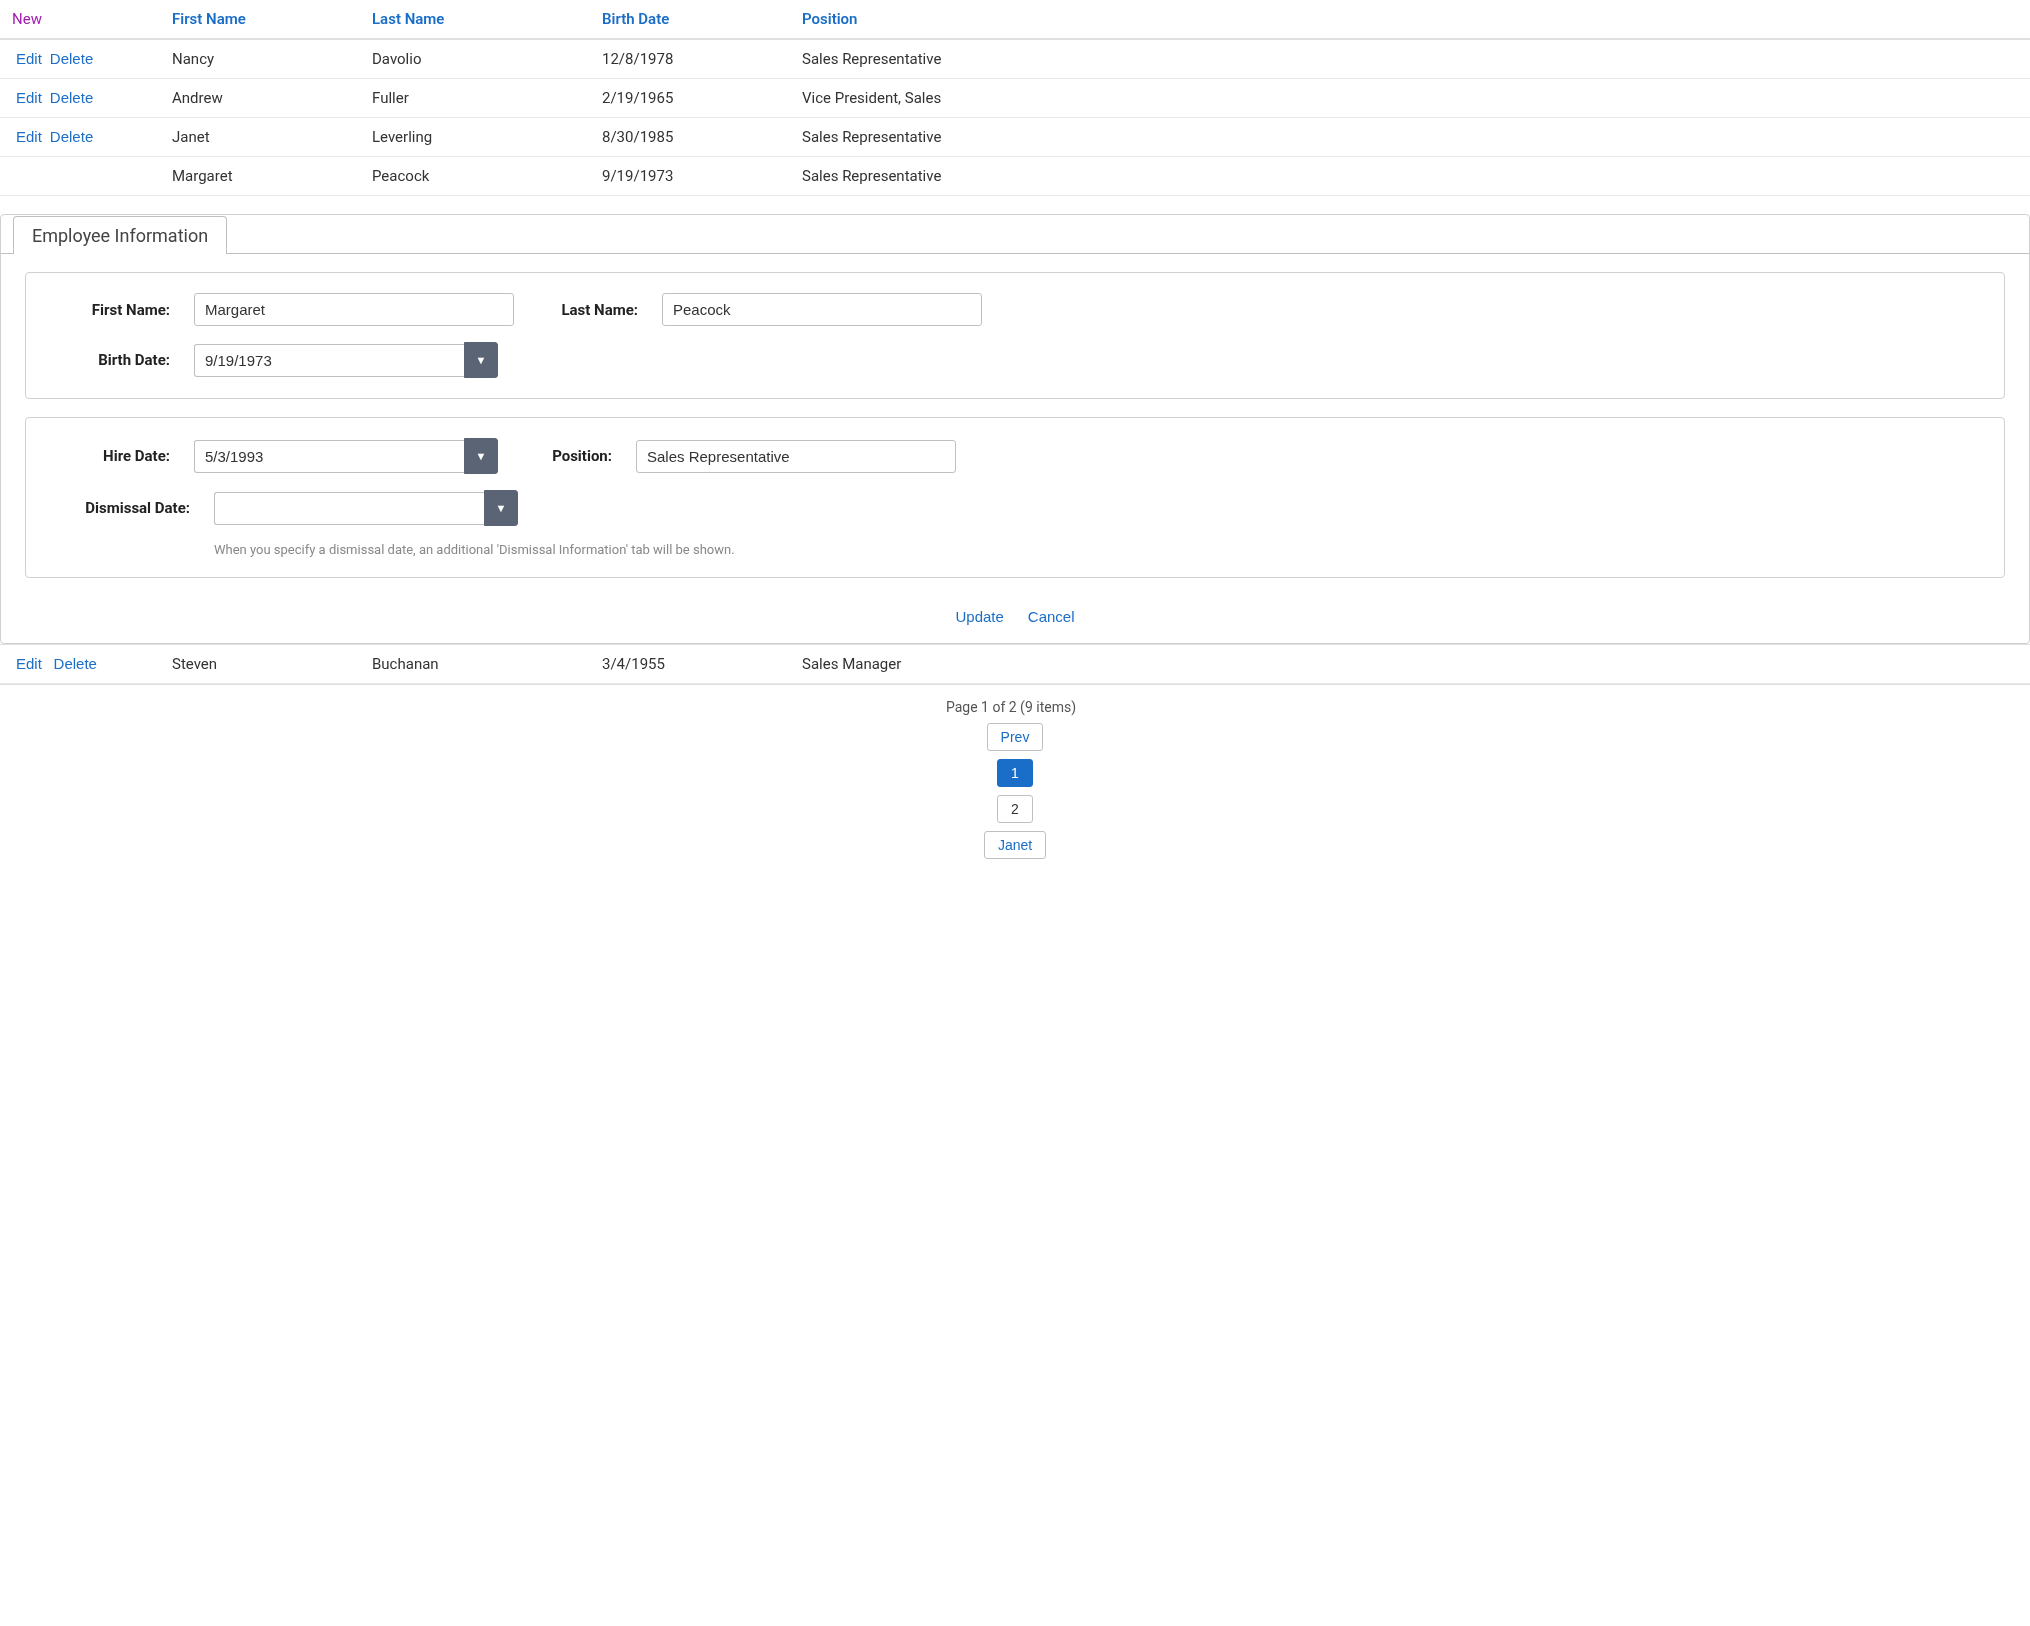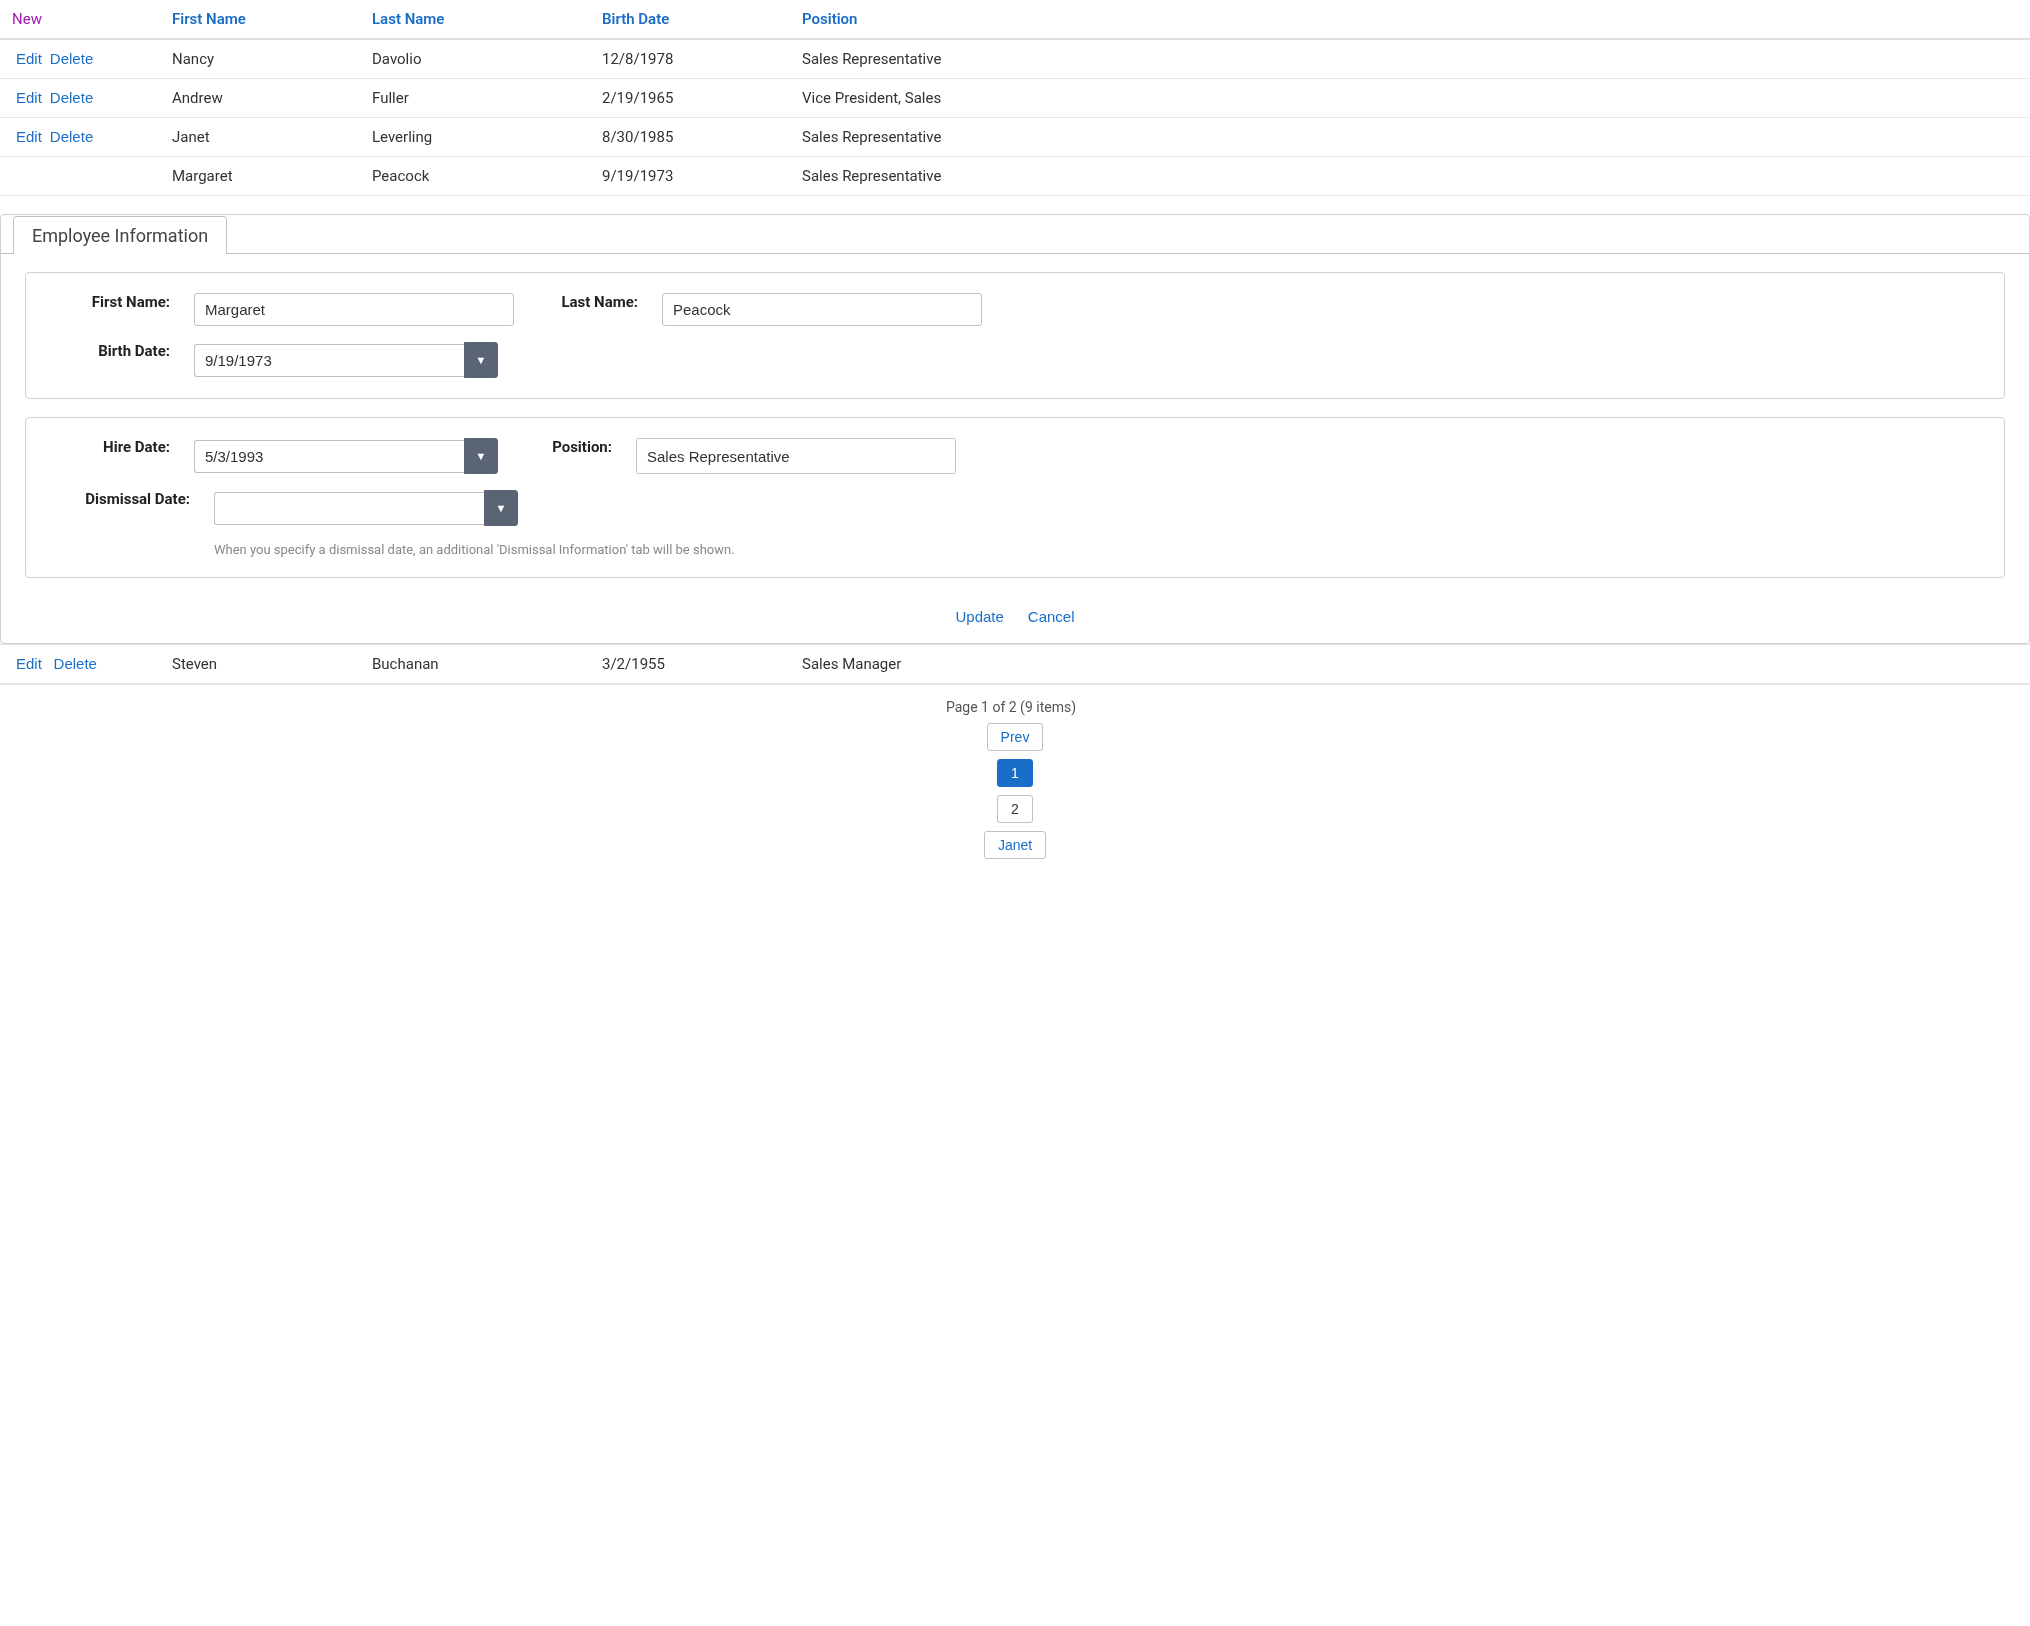--- a/index.html
+++ b/index.html
@@ -70,20 +70,21 @@
 
     
     .form-panel {
       border: 1px solid #d0d0d0;
       border-radius: 4px;
       margin: 18px 24px;
       padding: 20px 24px;
     }
     .form-row {
       display: flex;
+      align-items: center;
       margin-bottom: 16px;
       gap: 24px;
     }
     .form-row:last-child { margin-bottom: 0; }
     .field-label {
       font-weight: 700;
       font-size: 15px;
       min-width: 120px;
       text-align: right;
       color: #222;
@@ -276,21 +277,21 @@
 
 <table class="main-table">
   <tbody>
     <tr class="bottom-table-row">
       <td style="width:160px;">
         <button class="link-btn">Edit</button>
         <button class="link-btn">Delete</button>
       </td>
       <td style="width:200px;">Steven</td>
       <td style="width:230px;">Buchanan</td>
-      <td style="width:200px;">3/2/1955</td>
+      <td style="width:200px;">3/4/1955</td>
       <td>Sales Manager</td>
     </tr>
   </tbody>
 </table>
 
 <div class="pagination-row">
   <span class="page-info">Page 1 of 2 (9 items)</span>
   <button class="page-btn nav-btn">Prev</button>
   <button class="page-btn active">1</button>
   <button class="page-btn">2</button>

